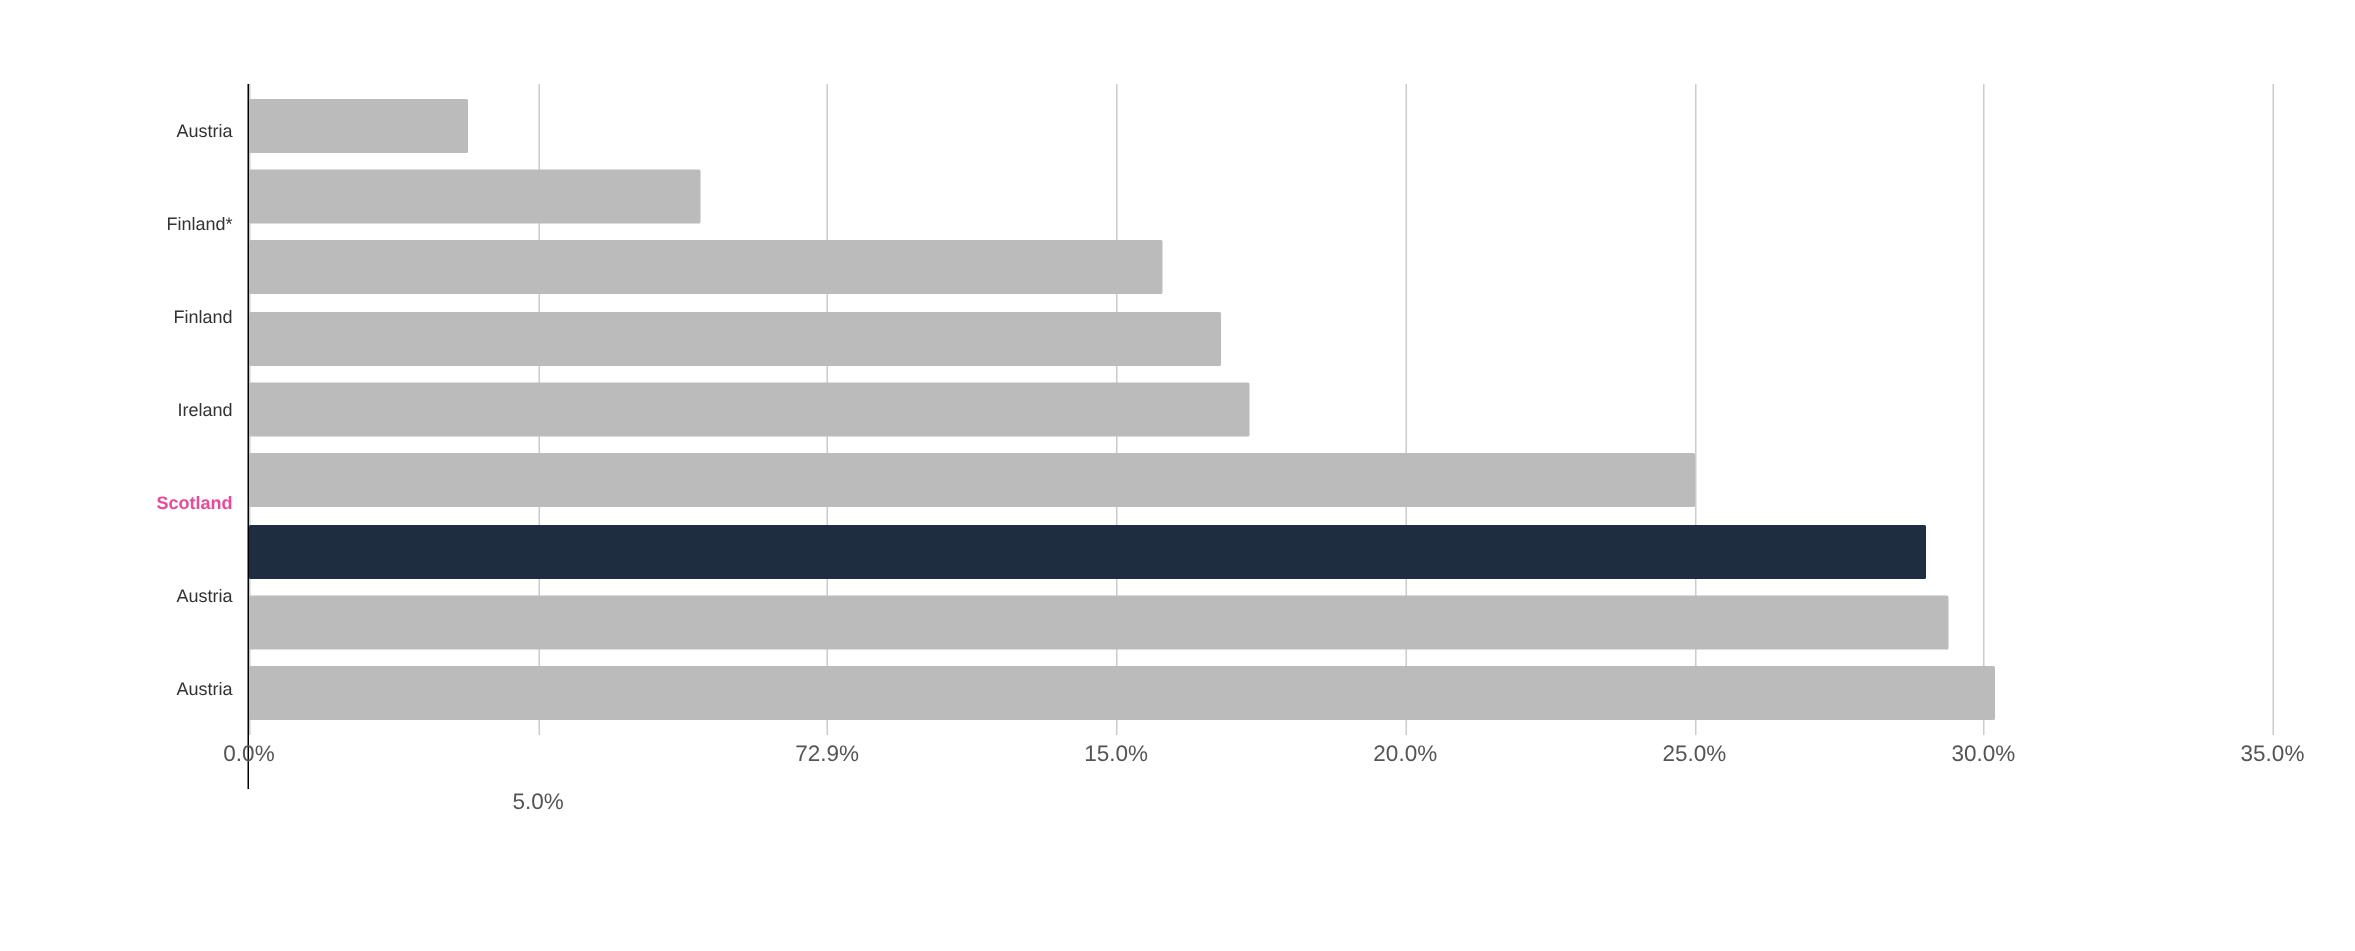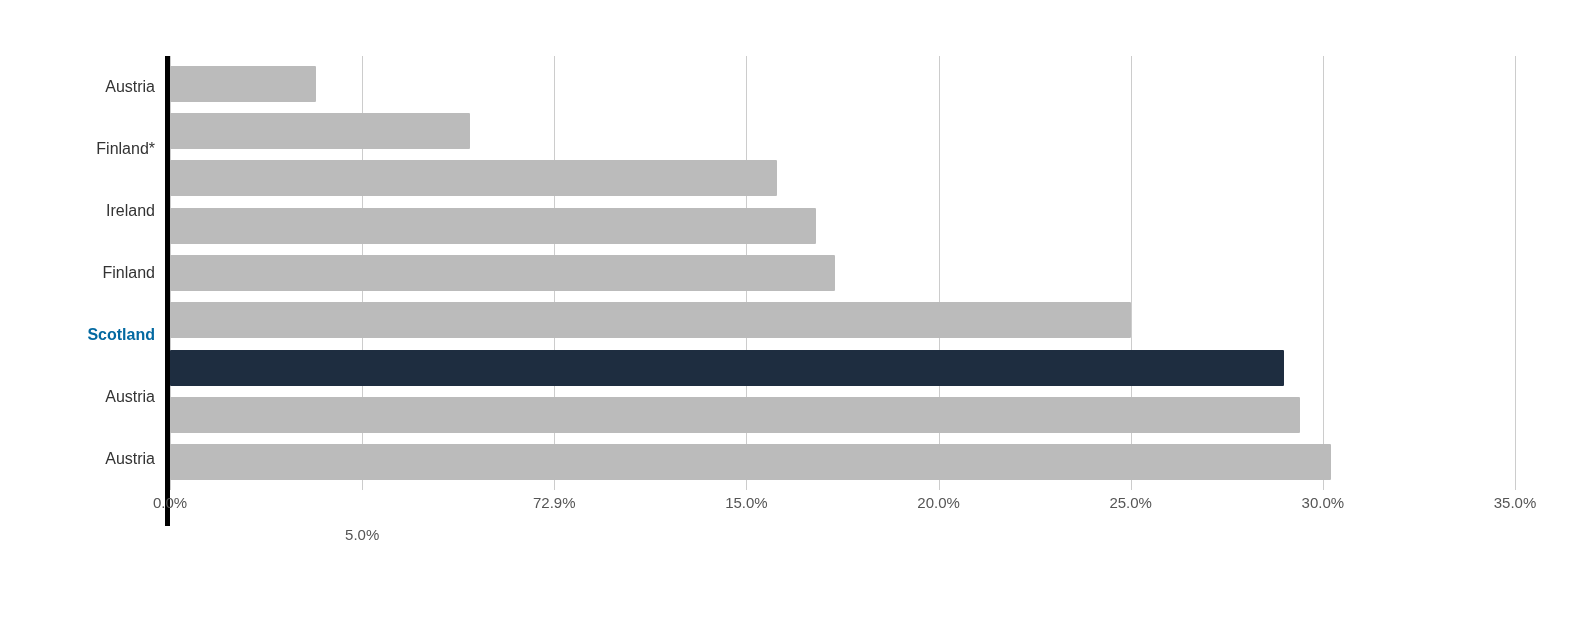--- a/index.html
+++ b/index.html
@@ -32,43 +32,43 @@
     }
     .y-axis {
       display: flex;
       flex-direction: column;
       justify-content: space-around;
       width: 130px;
       padding-right: 10px;
       padding-bottom: 36px;
     }
     .y-label {
-      font-size: 16px;
+      font-size: 12px;
       color: #333;
       text-align: center;
       line-height: 1;
       display: flex;
       align-items: center;
       justify-content: flex-end;
       height: 46px;
     }
     .y-label.highlight {
-      color: #0369a1;
+      color: #ec4899;
       font-weight: bold;
     }
     .plot-area {
       flex: 1;
       display: flex;
       flex-direction: column;
       position: relative;
     }
     .grid-and-bars {
       flex: 1;
       position: relative;
-      border-left: 5px solid #000000;
+      border-left: 1px solid #000000;
     }
     
     .grid-lines {
       position: absolute;
       top: 0; left: 0; right: 0; bottom: 36px;
       pointer-events: none;
     }
     .grid-line {
       position: absolute;
       top: 0;
@@ -117,22 +117,22 @@
   </style>
 </head>
 <body>
 
 <div class="chart-container">
   <div class="chart-title"></div>
   <div class="chart-body">
     <div class="y-axis" id="y-axis">
         <div class="y-label">Austria</div>
         <div class="y-label">Finland*</div>
+        <div class="y-label">Finland</div>
         <div class="y-label">Ireland</div>
-        <div class="y-label">Finland</div>
         <div class="y-label highlight">Scotland</div>
         <div class="y-label">Austria</div>
         <div class="y-label">Austria</div>
       </div>
     <div class="plot-area">
       <div class="grid-and-bars">
         <div class="grid-lines" id="grid-lines">
             <div class="grid-line" style="left: 0%;"></div>
             <div class="grid-line" style="left: 14.2857%;"></div>
             <div class="grid-line" style="left: 28.5714%;"></div>

